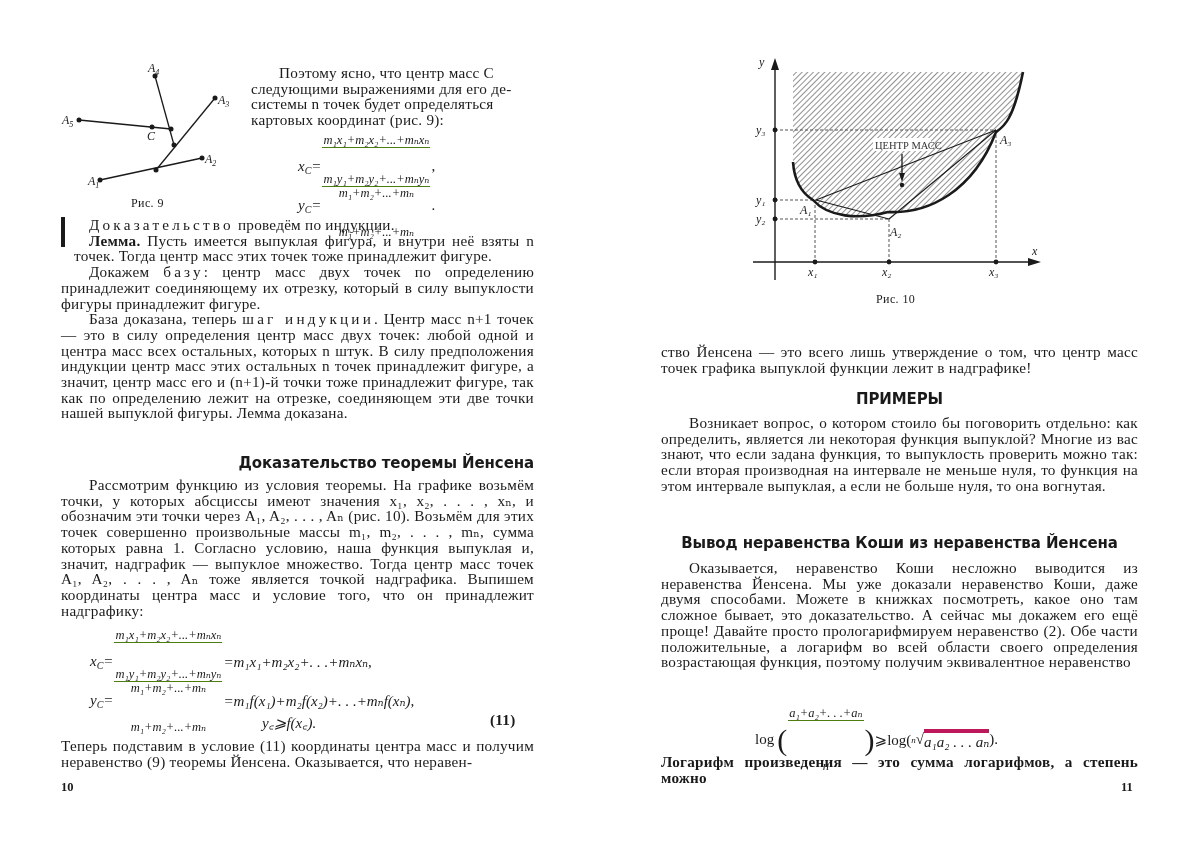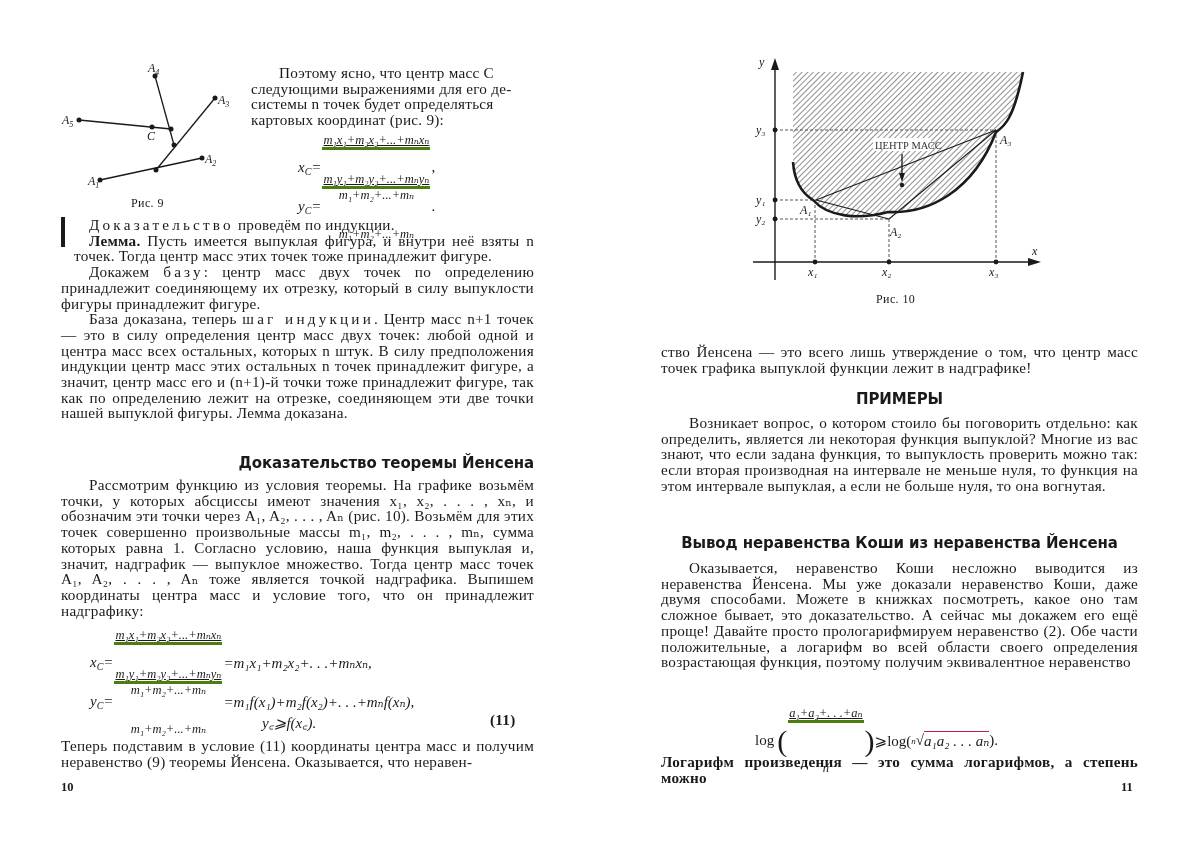--- a/index.html
+++ b/index.html
@@ -28,21 +28,21 @@
 
   .formula {
     font-family: "Liberation Serif", "DejaVu Serif", serif;
     font-size: 15px;
     font-style: italic;
     display: flex; align-items: center;
     position: absolute;
     white-space: nowrap;
   }
   .frac { display: inline-flex; flex-direction: column; align-items: center; vertical-align: middle; margin: 0 1px; }
-  .frac .num { border-bottom: 3px solid #4d7c0f; padding: 0 1px 0px 1px; line-height: 14px; font-size: 12.5px; text-decoration: underline; }
+  .frac .num { border-bottom: 1px solid #4d7c0f; padding: 0 1px 0px 1px; line-height: 14px; font-size: 12.5px; }
   .frac .den { line-height: 14px; font-size: 12.5px; padding-top: 1px; margin-top: 37px; }
   .upright { font-style: normal; }
 
   .caption { position: absolute; font-family: "Liberation Serif", "DejaVu Serif", serif; font-size: 12px; letter-spacing: 0.4px; }
   .page-num { position: absolute; font-family: "Liberation Serif", "DejaVu Serif", serif; font-size: 12.5px; font-weight: bold; }
 
   .lemma-bar { position: absolute; left: 61px; top: 217px; width: 4px; height: 30px; background: #1a1a1a; }
   svg text { font-family: "Liberation Serif", "DejaVu Serif", serif; }
 </style>
 </head>
@@ -220,19 +220,19 @@
   <span class="upright" style="margin-right:3px;">log</span>
   <span class="upright" style="font-size:30px;line-height:30px;font-weight:100;">(</span>
   <span class="frac">
     <span class="num">a₁+a₂+. . .+aₙ</span>
     <span class="den">n</span>
   </span>
   <span class="upright" style="font-size:30px;line-height:30px;font-weight:100;">)</span>
   <span class="upright">⩾log(</span>
   <sup>n</sup>
     <span class="upright">√</span>
-  <span style="border-top:1px solid #be185d;">a₁a₂ . . . aₙ</span>
+  <span style="border-top:4px solid #be185d;">a₁a₂ . . . aₙ</span>
   <span class="upright">).</span>
 </div>
 
 <div class="body-text" style="position:absolute;left:661px;top:754px;width:477px;font-weight:bold;">Логарифм произведения — это сумма логарифмов, а степень можно</div>
 
 <div class="page-num" style="left:1121px;top:780px;">11</div>
 
 </body></html>

